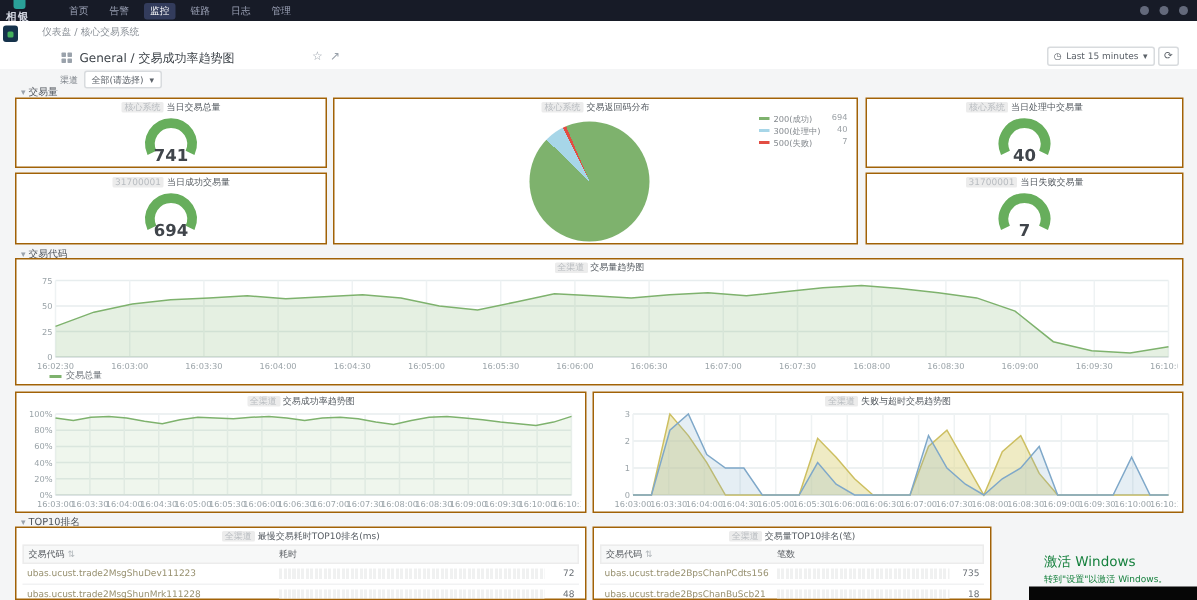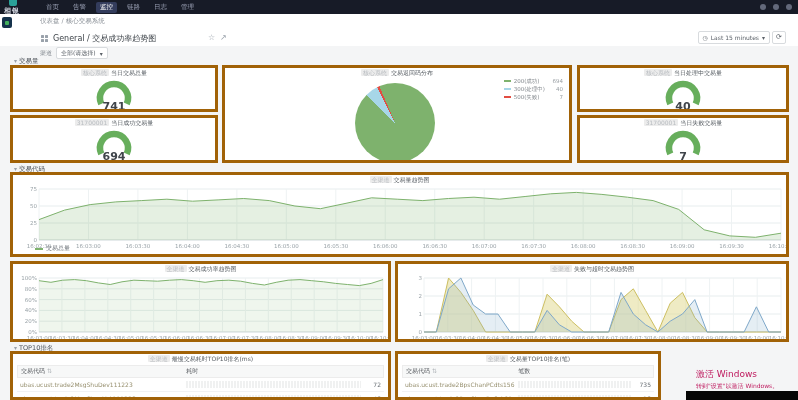--- a/index.html
+++ b/index.html
@@ -11,41 +11,41 @@
   .brand-name{font-size:7px;color:#d4d8e2;font-weight:bold;letter-spacing:1px;}
   .nav-items{display:flex;margin-left:22px;gap:6px;}
   .nav-item{font-size:6.5px;color:#9aa0b4;padding:1px 4px;border-radius:2px;cursor:pointer;}
   .nav-item.active{background:#333c5c;color:#ffffff;}
   .nav-right{margin-left:auto;margin-right:6px;display:flex;gap:7px;align-items:center;}
   .nav-dot{width:6px;height:6px;border-radius:50%;background:#7d8498;opacity:.75;}
   
   .subbar{position:absolute;left:0;top:14px;width:798px;height:14px;background:#ffffff;border-bottom:1px solid #e8eaec;}
   .side-badge{position:absolute;left:2px;top:17px;width:10px;height:11px;background:#15324b;border-radius:2px;}
   .side-badge i{display:block;width:4px;height:4px;margin:3.5px auto;background:#43b05c;border-radius:1px;}
-  .crumb{position:absolute;left:40px;top:17px;font-size:6.5px;color:#8a9097;}
+  .crumb{position:absolute;left:28px;top:17px;font-size:6.5px;color:#8a9097;}
   
   .dash-head{position:absolute;left:0;top:28px;width:798px;height:18px;background:#ffffff;}
   .grid-ico{position:absolute;left:41px;top:35px;width:7px;height:7px;display:grid;grid-template-columns:3px 3px;grid-gap:1px;}
   .grid-ico b{background:#9aa2ab;border-radius:.5px;}
   .dash-title{position:absolute;left:53px;top:33px;font-size:8px;color:#3d4349;}
   .hd-ico{position:absolute;top:33px;font-size:8px;color:#9aa2ab;cursor:pointer;}
   .timepicker{position:absolute;right:28px;top:31px;height:11px;border:1px solid #d8dbde;border-radius:2px;background:#fff;
     font-size:6px;color:#5b6168;display:flex;align-items:center;padding:0 4px;gap:3px;cursor:pointer;}
   .refreshbtn{position:absolute;right:12px;top:31px;width:12px;height:11px;border:1px solid #d8dbde;border-radius:2px;background:#fff;
     font-size:7px;color:#5b6168;text-align:center;line-height:11px;cursor:pointer;}
   
   .toolbar{position:absolute;left:40px;top:47px;display:flex;align-items:center;gap:4px;}
   .var-label{font-size:6px;color:#7a8087;}
   .var-select{height:10px;border:1px solid #d8dbde;border-radius:2px;background:#fff;font-size:6px;color:#5b6168;
     display:flex;align-items:center;padding:0 4px;gap:4px;cursor:pointer;}
   
   .rowhdr{position:absolute;left:14px;font-size:6.5px;color:#4e545b;cursor:pointer;}
   .rowhdr .caret{color:#9aa2ab;margin-right:2px;font-size:6px;}
   
-  .panel{position:absolute;background:#ffffff;border:3px solid #a16207;box-sizing:border-box;overflow:hidden;}
+  .panel{position:absolute;background:#ffffff;border:1px solid #a16207;box-sizing:border-box;overflow:hidden;}
   .ptitle{position:absolute;left:0;right:0;top:1px;height:9px;text-align:center;font-size:6px;color:#555b61;
     white-space:nowrap;overflow:hidden;cursor:pointer;}
   .ptag{background:#ececec;color:#b8bcc0;padding:0 2px;border-radius:1px;margin-right:2px;}
   .gauge-wrap{position:absolute;left:0;right:0;top:10px;display:flex;justify-content:center;}
   .chartbox{position:absolute;left:2px;right:3px;top:11px;bottom:1px;}
   .chartbox.withlegend{bottom:8px;}
   .plegend{position:absolute;left:22px;bottom:1px;font-size:6px;color:#6d7379;display:flex;align-items:center;gap:3px;}
   .dash{display:inline-block;width:8px;height:2px;background:#7eb26d;}
   .pie{position:absolute;border-radius:50%;}
   .pie-legend{position:absolute;right:6px;top:9px;font-size:5.5px;color:#84898e;}
@@ -58,21 +58,21 @@
   .tbl .trow{display:flex;align-items:center;height:13px;border-bottom:1px solid #f1f2f3;padding:0 3px;}
   .tbl .c1{width:46%;overflow:hidden;white-space:nowrap;}
   .tbl .trow .c1{color:#97906f;cursor:pointer;}
   .tbl .c2{flex:1;display:flex;align-items:center;gap:4px;}
   .track{flex:1;height:7px;background:repeating-linear-gradient(90deg,#f0f1f1 0 2px,#ffffff 2px 3px);}
   .led{height:100%;background:repeating-linear-gradient(90deg,#55c25a 0 2px,#ffffff 2px 3px);}
   .cellval{width:16px;text-align:right;color:#6a7076;}
   .sort-ico{color:#b2b7bb;margin-left:2px;}
   
   .blackstrip{position:absolute;left:686px;top:391px;width:112px;height:9px;background:#060606;}
-  .watermark{position:absolute;left:696px;top:368px;width:100px;color:#be185d;z-index:5;}
+  .watermark{position:absolute;left:696px;top:368px;width:100px;color:#15803d;z-index:5;}
   .watermark .w1{font-size:9px;}
   .watermark .w2{font-size:6px;margin-top:1px;}
   svg text{font-family:"DejaVu Sans","Liberation Sans",sans-serif;}
 </style>
 </head>
 <body>
 
 <div id="stage">
 
   <div class="navbar">

